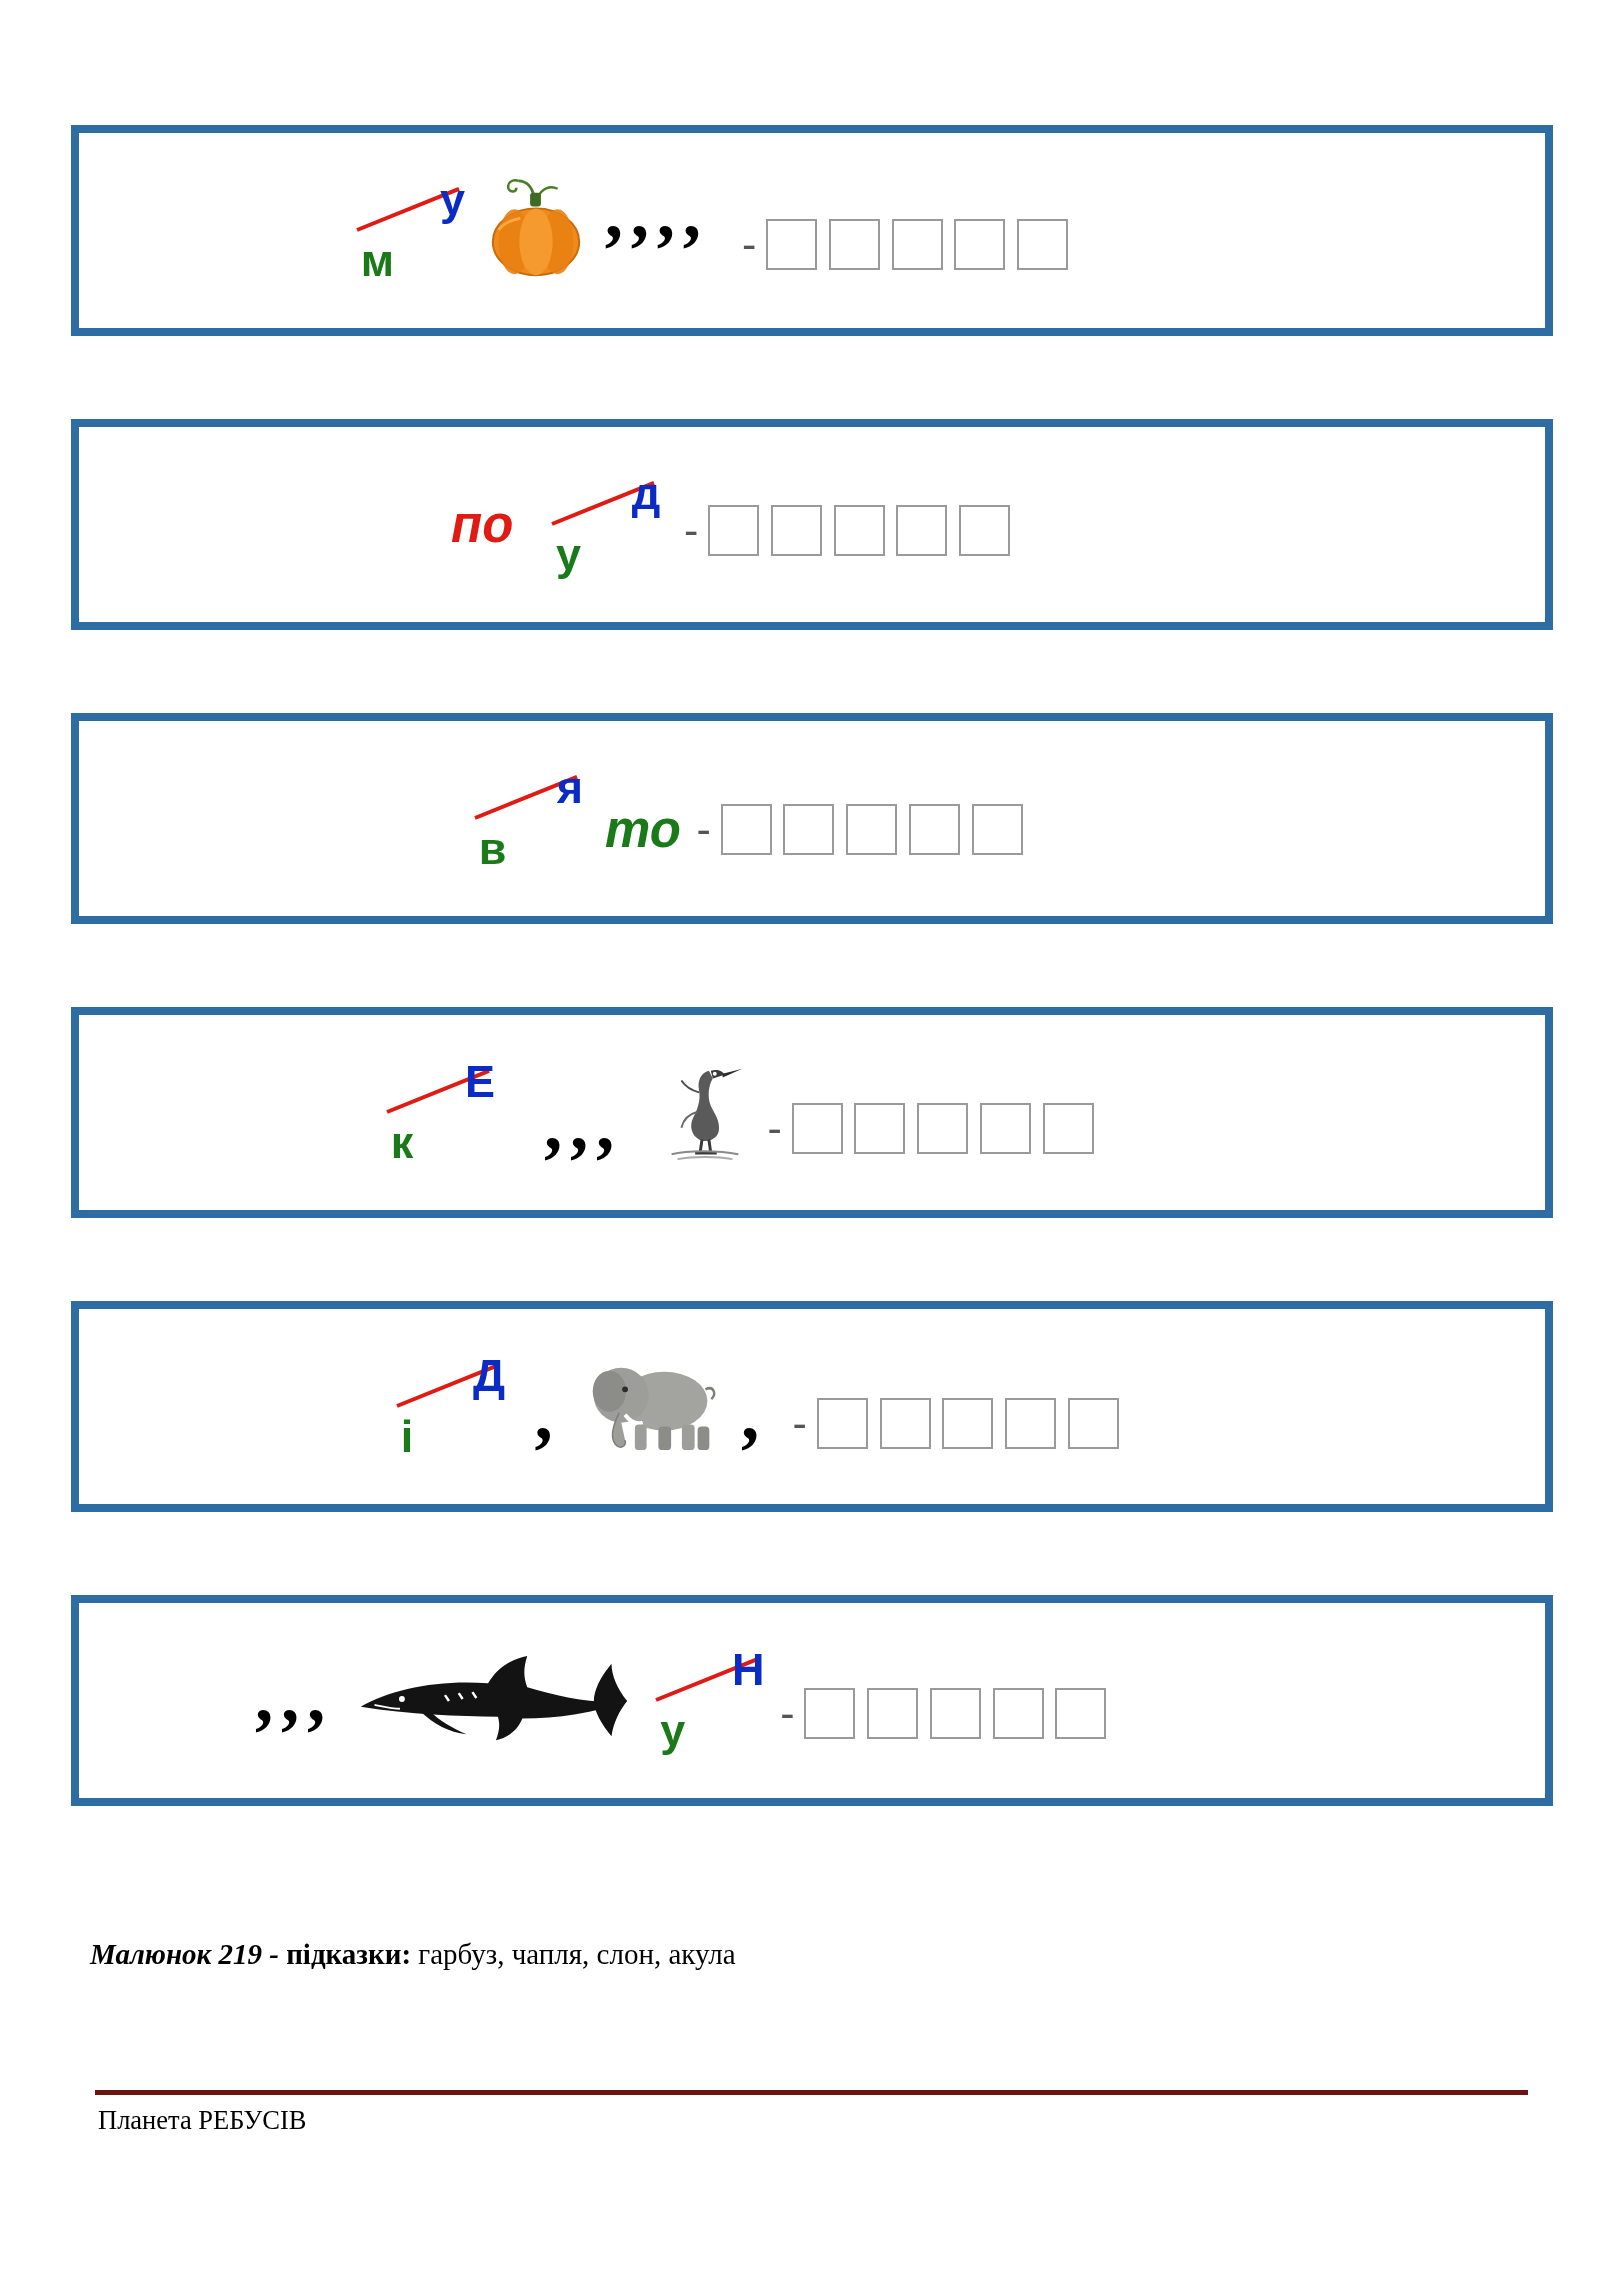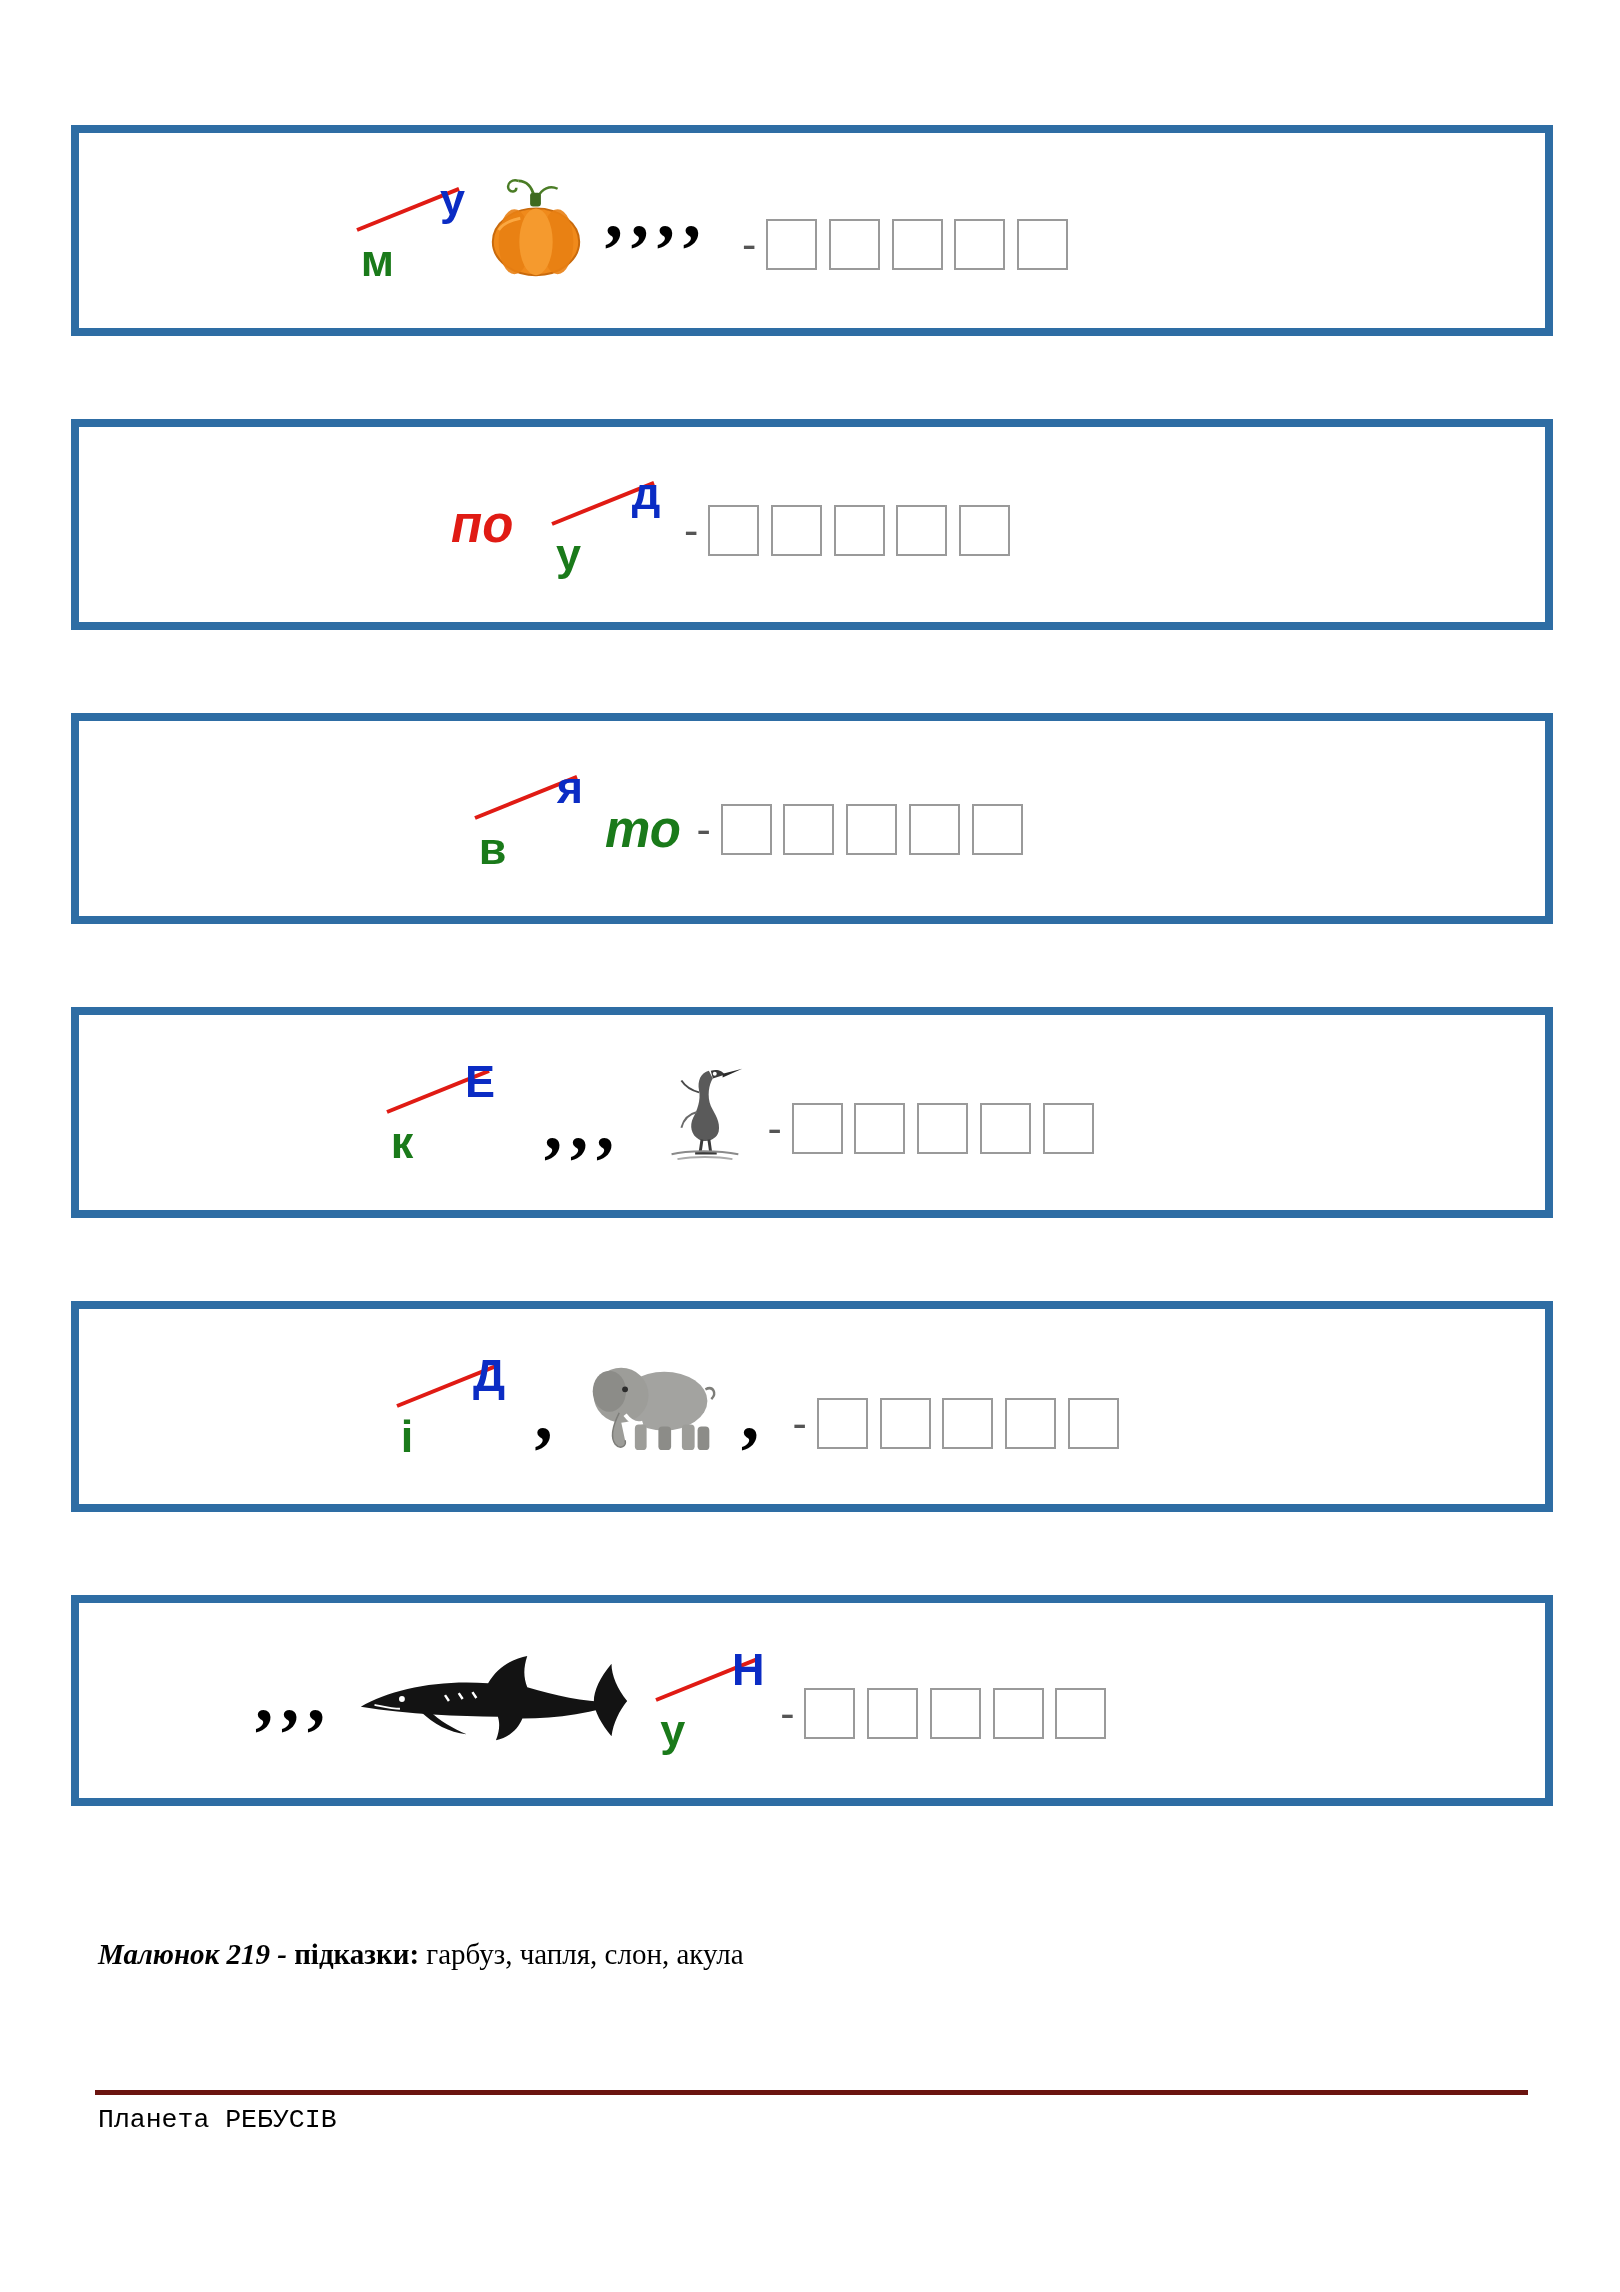--- a/index.html
+++ b/index.html
@@ -126,21 +126,21 @@
 
   
   .pic {
     display: inline-block;
     vertical-align: middle;
   }
 
   
   .caption {
     position: absolute;
-    left: 98px;
+    left: 90px;
     top: 1938px;
     font-family: "Liberation Serif", serif;
     font-size: 29px;
     color: #000000;
   }
   .caption .strong-italic {
     font-weight: bold;
     font-style: italic;
   }
   .caption .strong {
@@ -153,21 +153,21 @@
     left: 95px;
     top: 2090px;
     width: 1433px;
     height: 4.9px;
     background: #6b1410;
   }
   .footer-text {
     position: absolute;
     left: 98px;
     top: 2105px;
-    font-family: Liberation Mono, monospace;
+    font-family: Liberation Serif, serif;
     font-size: 26.5px;
     color: #000000;
   }
 </style>
 </head>
 <body>
 
 <div class="page">
 
   <div class="puzzle-list">

